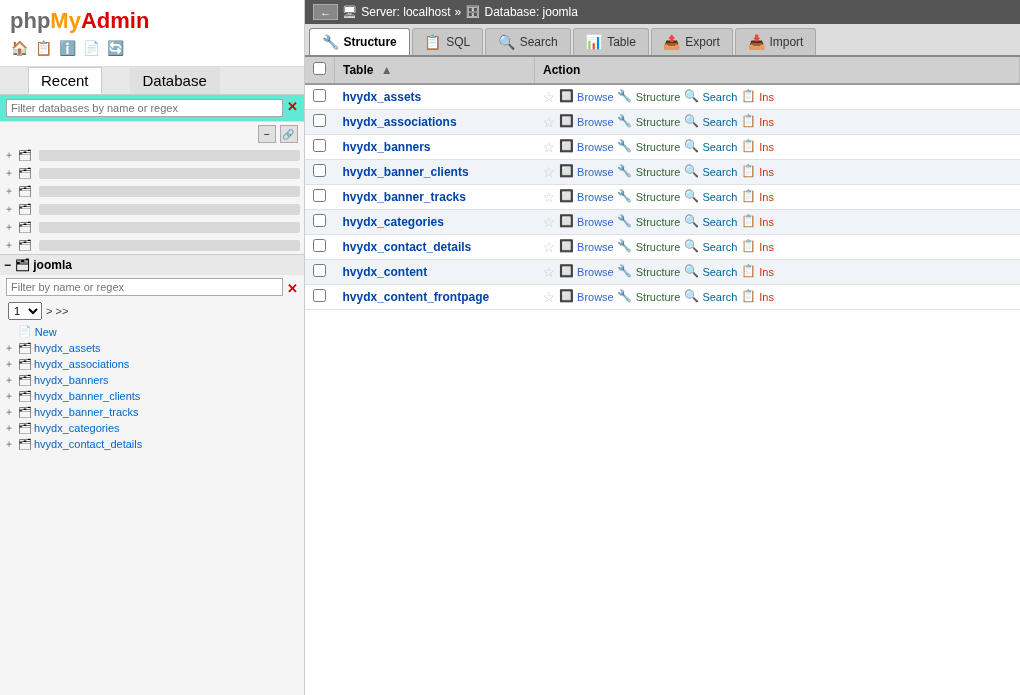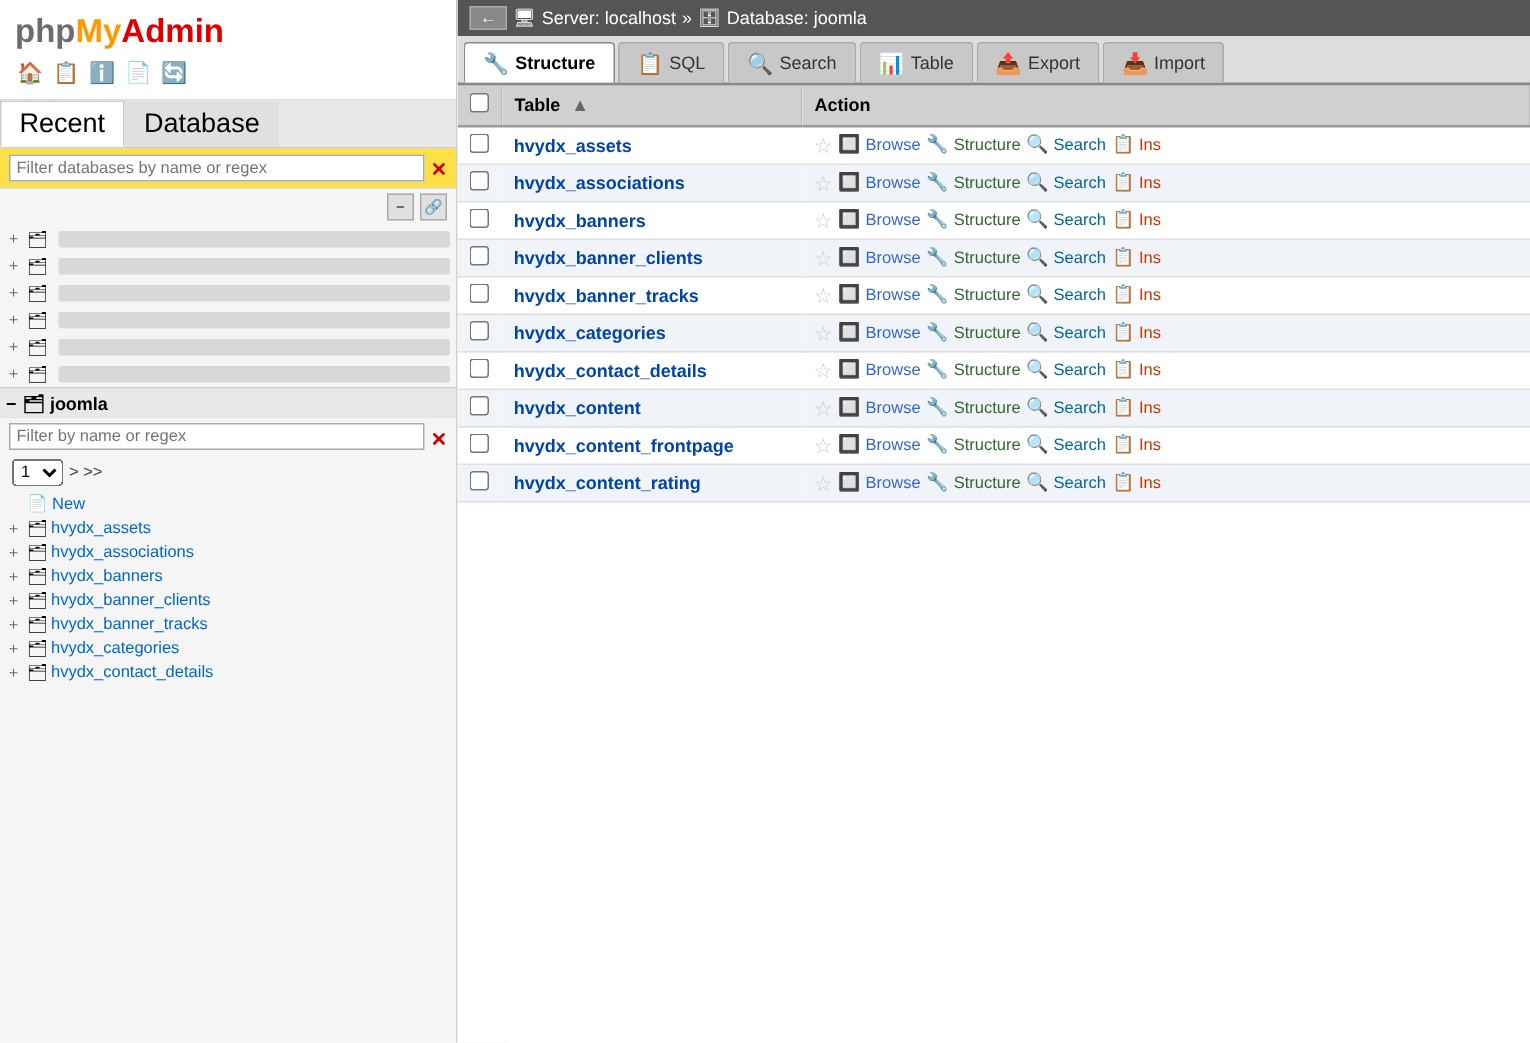--- a/index.html
+++ b/index.html
@@ -41,35 +41,35 @@
     }
 
     .sidebar-tabs {
       display: flex;
       border-bottom: 1px solid #ccc;
       background: #e8e8e8;
     }
     .sidebar-tab {
       padding: 4px 12px;
       cursor: pointer;
-      font-size: 18px;
+      font-size: 15px;
       border: 1px solid transparent;
       background: #e0e0e0;
+      margin-left: 28px;
     }
     .sidebar-tab.active {
       background: #fff;
       border-color: #ccc;
       border-bottom-color: #fff;
     }
 
     .filter-row {
       display: flex;
-      align-items: center;
       padding: 4px 6px;
-      background: #fde047;
+      background: #5eead4;
       border-bottom: 1px solid #ddd;
     }
     .filter-input {
       flex: 1;
       border: 1px solid #aaa;
       padding: 2px 4px;
       font-size: 11px;
       color: #888;
       background: #fff;
     }
@@ -724,41 +724,16 @@
         </span>
         <span class="action-btn icon-search">
           <span class="action-icon">🔍</span>Search
         </span>
         <span class="action-btn icon-insert">
           <span class="action-icon">📋</span>Ins
         </span>
       </div>
     </td>
   </tr>
-          <tr>
-    <td class="row-check">
-      <input type="checkbox" style="">
-    </td>
-    <td>
-      <a class="table-link">hvydx_content_rating</a>
-    </td>
-    <td>
-      <div class="action-cell">
-        <span class="star-icon">☆</span>
-        <span class="action-btn icon-browse">
-          <span class="action-icon">🔲</span>Browse
-        </span>
-        <span class="action-btn icon-structure">
-          <span class="action-icon">🔧</span>Structure
-        </span>
-        <span class="action-btn icon-search">
-          <span class="action-icon">🔍</span>Search
-        </span>
-        <span class="action-btn icon-insert">
-          <span class="action-icon">📋</span>Ins
-        </span>
-      </div>
-    </td>
-  </tr>
         </tbody>
     </table>
   </div>
 </div>
 
 </body></html>

